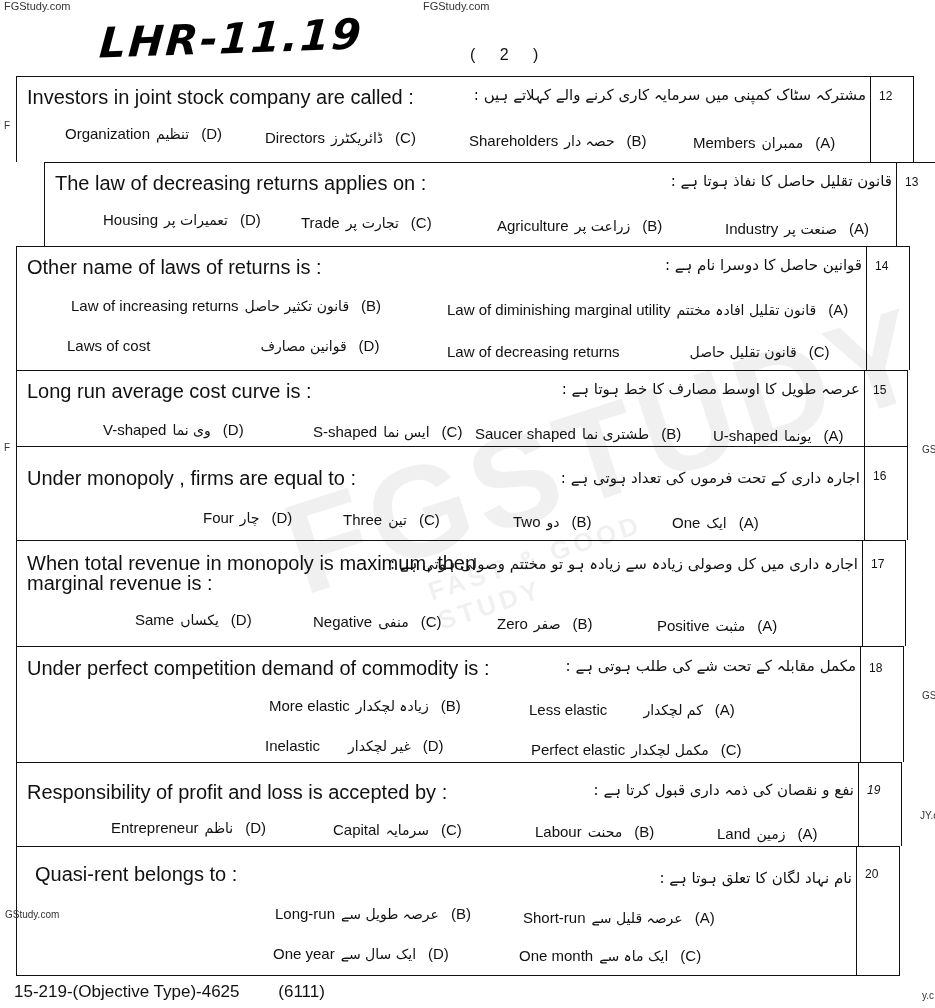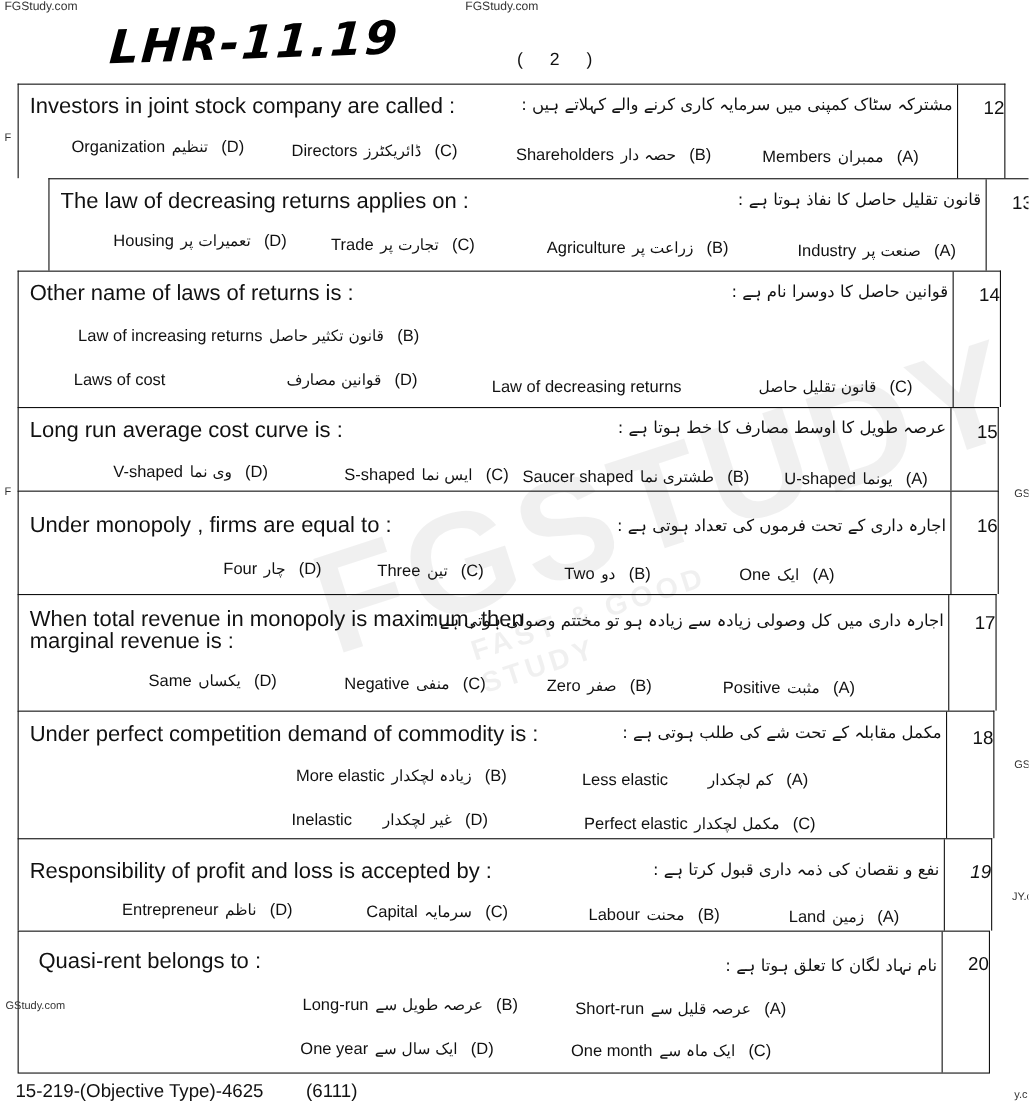--- a/index.html
+++ b/index.html
@@ -25,21 +25,21 @@
       position: absolute; left: 16px; top: 76px; width: 900px; height: 900px;
     }
     .q-row {
       position: absolute; left: 0; display: flex;
       border-left: 1.5px solid #111; border-right: 1.5px solid #111;
       border-top: 1.5px solid #111; box-sizing: border-box;
     }
     .q-row.last { border-bottom: 1.5px solid #111; }
     .q-body { flex: 1; position: relative; border-right: 1.5px solid #111; }
     .q-num {
-      width: 42px; font-size: 17px; padding-left: 8px; padding-top: 12px; box-sizing: border-box; text-align: right;
+      width: 42px; font-size: 12px; padding-left: 8px; padding-top: 12px; box-sizing: border-box;
     }
     .q-en { position: absolute; left: 10px; top: 9px; font-size: 20px; }
     .q-ur { position: absolute; right: 4px; top: 9px; font-size: 15px; direction: rtl; font-family: "DejaVu Sans", sans-serif; }
     .opt { position: absolute; font-size: 15px; white-space: nowrap; }
     .opt .ur { font-family: "DejaVu Sans", sans-serif; font-size: 14px; margin: 0 6px; }
     .opt .letter { margin-left: 6px; }
     .footer { left: 14px; top: 982px; font-size: 17px; }
     .footer .code2 { margin-left: 34px; }
     .edge { font-size: 10px; color: #333; }
   </style>
@@ -87,20 +87,21 @@
       <div class="opt" style="left:680px;top:57px;"><span>Industry</span><span class="ur">صنعت پر</span><span class="letter">(A)</span></div>
     </div>
     <div class="q-num">13</div>
   </div>
 
   <div class="q-row" style="top:170px;width:894px;height:124px;">
     <div class="q-body">
       <div class="q-en">Other name of laws of returns is :</div>
       <div class="q-ur">قوانین حاصل کا دوسرا نام ہے :</div>
       <div class="opt" style="left:54px;top:50px;text-align:center;"><span>Law of increasing returns</span><span class="ur">قانون تکثیر حاصل</span><span class="letter">(B)</span></div>
+      <div class="opt" style="left:430px;top:54px;"><span>Law of diminishing marginal utility</span><span class="ur">قانون تقلیل افادہ مختتم</span><span class="letter">(A)</span></div>
       <div class="opt" style="left:50px;top:90px;"><span>Laws of cost</span><span class="ur" style="margin-left:110px;">قوانین مصارف</span><span class="letter">(D)</span></div>
       <div class="opt" style="left:430px;top:96px;"><span>Law of decreasing returns</span><span class="ur" style="margin-left:70px;">قانون تقلیل حاصل</span><span class="letter">(C)</span></div>
     </div>
     <div class="q-num">14</div>
   </div>
 
   <div class="q-row" style="top:294px;width:892px;height:76px;">
     <div class="q-body">
       <div class="q-en">Long run average cost curve is :</div>
       <div class="q-ur">عرصہ طویل کا اوسط مصارف کا خط ہوتا ہے :</div>

